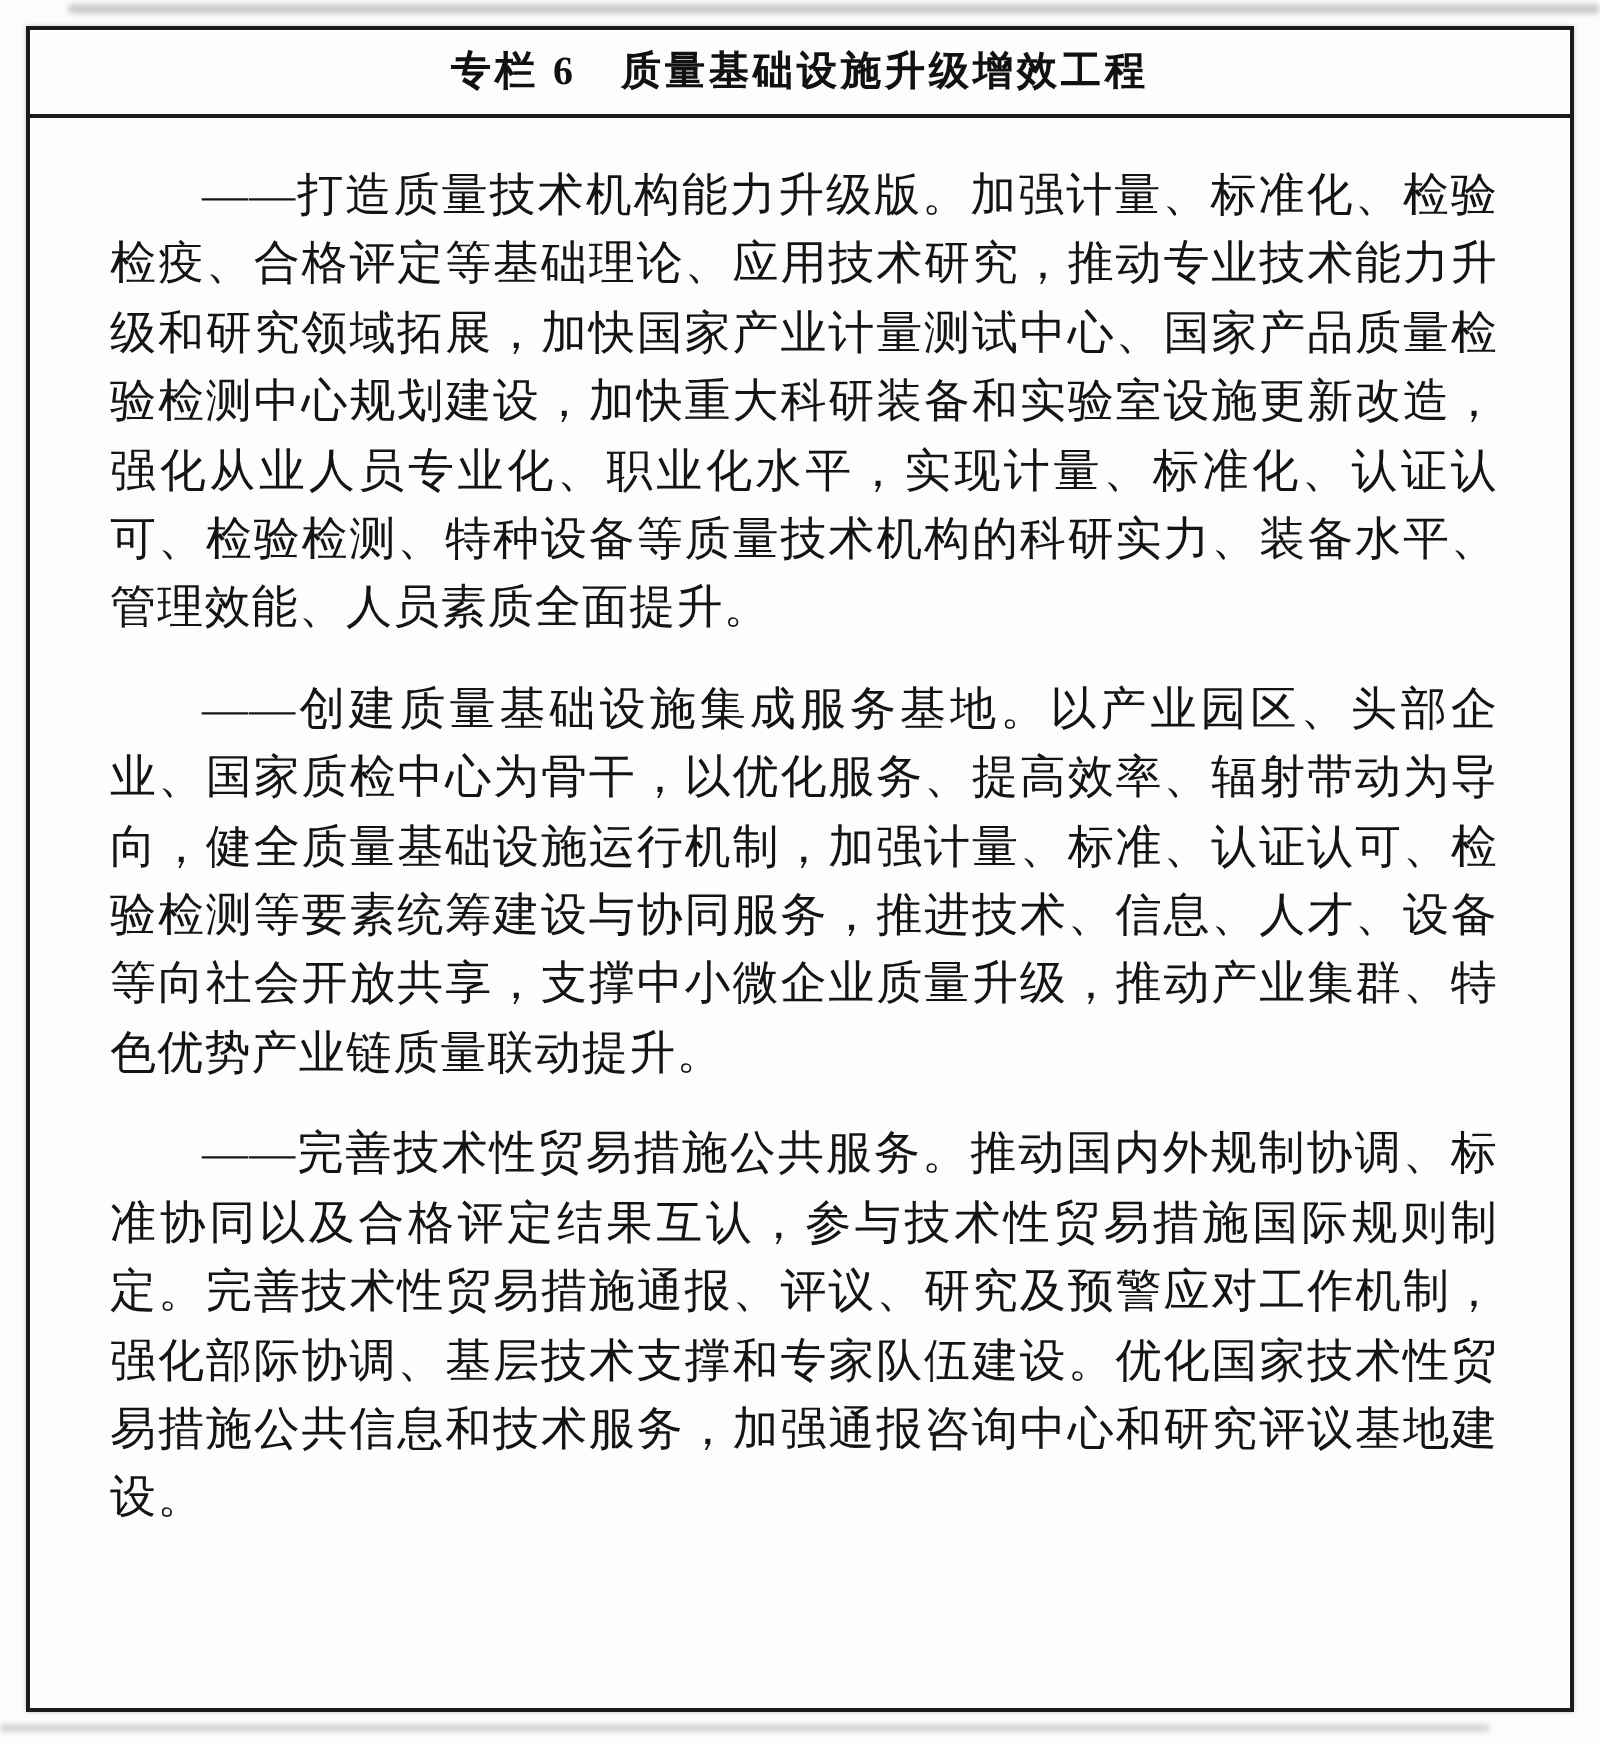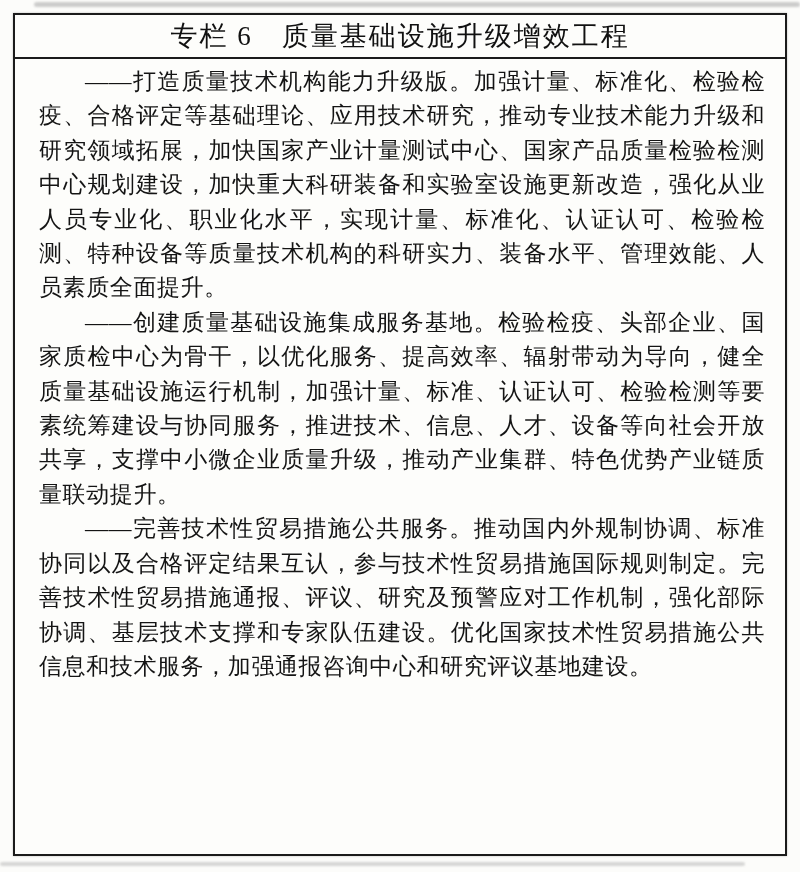--- a/index.html
+++ b/index.html
@@ -26,51 +26,51 @@
     width: 774px; height: 843px;
     box-sizing: border-box;
     border: 2px solid #1b1b1b;
     background: #fdfdfb;
     box-shadow: 0 0 2px rgba(0,0,0,0.25);
   }
   .panel-title {
     height: 42px;
     line-height: 42px;
     text-align: center;
-    font-weight: normal;
-    font-size: 27px;
+    font-weight: bold;
+    font-size: 20px;
     letter-spacing: 2px;
     color: #111111;
     border-bottom: 2px solid #1b1b1b;
     white-space: nowrap;
     overflow: hidden;
   }
   .panel-body {
     padding: 6px 20px 0 24px;
     font-size: 23px;
     line-height: 34.4px;
     color: #141414;
     text-align: justify;
     text-justify: inter-character;
     letter-spacing: 0.6px;
   }
   .panel-body p {
-    margin: 0;
+    margin: 16px;
     text-indent: 2em;
   }
 </style>
 </head>
 <body>
 
 <div class="page">
   <div class="scan-streak-top"></div>
 
   <div class="panel">
     <div class="panel-title">专栏 6　质量基础设施升级增效工程</div>
     <div class="panel-body">
       <p>——打造质量技术机构能力升级版。加强计量、标准化、检验检疫、合格评定等基础理论、应用技术研究，推动专业技术能力升级和研究领域拓展，加快国家产业计量测试中心、国家产品质量检验检测中心规划建设，加快重大科研装备和实验室设施更新改造，强化从业人员专业化、职业化水平，实现计量、标准化、认证认可、检验检测、特种设备等质量技术机构的科研实力、装备水平、管理效能、人员素质全面提升。</p>
-      <p>——创建质量基础设施集成服务基地。检验检疫、头部企业、国家质检中心为骨干，以优化服务、提高效率、辐射带动为导向，健全质量基础设施运行机制，加强计量、标准、认证认可、检验检测等要素统筹建设与协同服务，推进技术、信息、人才、设备等向社会开放共享，支撑中小微企业质量升级，推动产业集群、特色优势产业链质量联动提升。</p>
+      <p>——创建质量基础设施集成服务基地。以产业园区、头部企业、国家质检中心为骨干，以优化服务、提高效率、辐射带动为导向，健全质量基础设施运行机制，加强计量、标准、认证认可、检验检测等要素统筹建设与协同服务，推进技术、信息、人才、设备等向社会开放共享，支撑中小微企业质量升级，推动产业集群、特色优势产业链质量联动提升。</p>
       <p>——完善技术性贸易措施公共服务。推动国内外规制协调、标准协同以及合格评定结果互认，参与技术性贸易措施国际规则制定。完善技术性贸易措施通报、评议、研究及预警应对工作机制，强化部际协调、基层技术支撑和专家队伍建设。优化国家技术性贸易措施公共信息和技术服务，加强通报咨询中心和研究评议基地建设。</p>
     </div>
   </div>
 
   <div class="scan-streak-bottom"></div>
 </div>
 
 </body></html>

